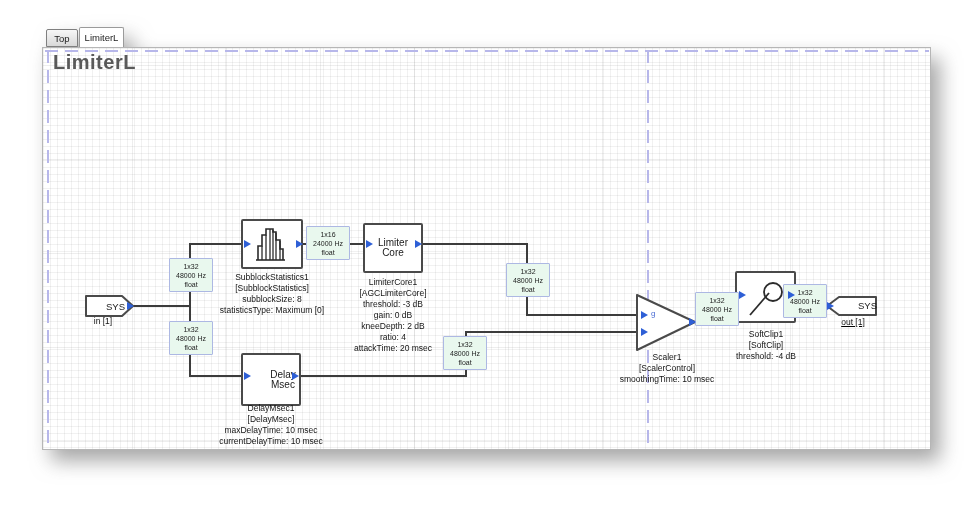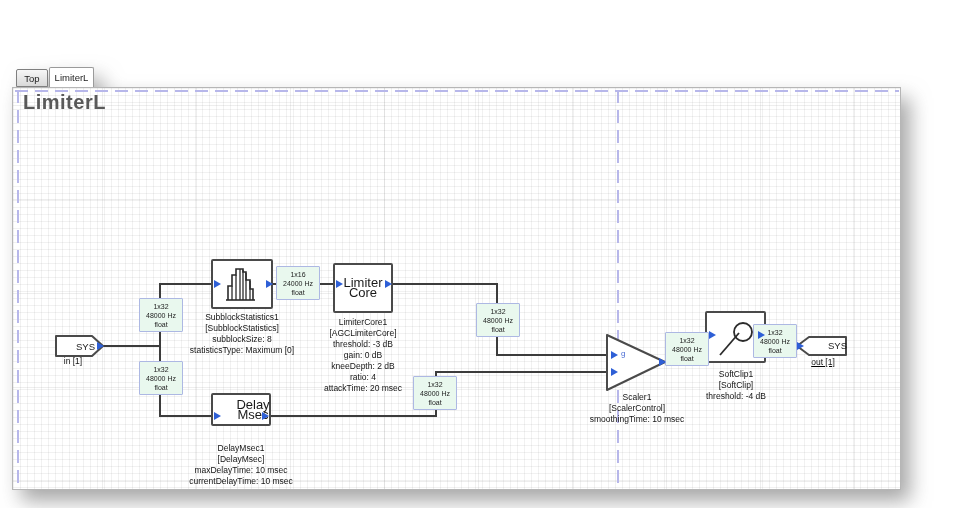--- a/index.html
+++ b/index.html
@@ -1,21 +1,21 @@
 <!DOCTYPE html>
 <html><head>
 <meta charset="utf-8">
 <style>
   * { margin:0; padding:0; box-sizing:border-box; }
   html,body { background:#ffffff; }
   body { font-family:"Liberation Sans", sans-serif; }
   .stage { position:relative; width:975px; height:508px; background:#fff; overflow:hidden; }
 
-  .window { position:absolute; left:12px; top:26px; width:889px; height:424px;
-            filter:drop-shadow(9px 11px 10px rgba(95,95,95,0.55));margin-top:40px; }
+  .window { position:absolute; left:42px; top:26px; width:889px; height:424px;
+            filter:drop-shadow(9px 11px 10px rgba(95,95,95,0.55)); }
 
   
   .tabbar { position:absolute; left:0; top:0; width:889px; height:21px; }
   .tab { position:absolute; font-size:9.5px; color:#222; text-align:center;
          line-height:17px; cursor:default; }
   .tab-inactive { left:4px; top:3px; width:32px; height:18px;
          background:linear-gradient(#f7f7f7,#d8d8d8);
          border:1px solid #7f7f7f; border-radius:2px 2px 0 0; }
   .tab-active { left:37px; top:1px; width:45px; height:20px; background:#ffffff;
          border:1px solid #9a9a9a; border-bottom:none; border-radius:2px 2px 0 0;
@@ -39,21 +39,21 @@
   .guide { position:absolute; z-index:1; }
   .guide-h { height:2px; background:repeating-linear-gradient(to right,#b7b7ea 0 13px, transparent 13px 20px); }
   .guide-v { width:2px;  background:repeating-linear-gradient(to bottom,#b7b7ea 0 13px, transparent 13px 20px); }
 
   
   .w { position:absolute; background:#3c3c3c; z-index:2; }
 
   
   .blk { position:absolute; background:#ffffff; border:2px solid #4a4a4a; border-radius:2px;
          z-index:3; display:flex; align-items:center; justify-content:center; }
-  .blk-text { font-size:13px; line-height:10px; color:#1a1a1a; text-align:center; }
+  .blk-text { font-size:10px; line-height:10px; color:#1a1a1a; text-align:center; }
 
   .pin-svg { position:absolute; z-index:3; }
   .pin-text { position:absolute; font-size:9.5px; color:#1a1a1a; text-align:right; z-index:4; }
 
   
   .pa { position:absolute; width:0; height:0; border-top:4px solid transparent;
         border-bottom:4px solid transparent; border-left:7px solid #2e5fd6; z-index:6; }
 
   
   .lbl { position:absolute; width:44px; height:34px; background:#e9f8ee;
@@ -181,21 +181,21 @@
       <div class="cap" style="left:240px; top:229px;">
         <div>LimiterCore1</div>
         <div>[AGCLimiterCore]</div>
         <div>threshold: -3 dB</div>
         <div>gain: 0 dB</div>
         <div>kneeDepth: 2 dB</div>
         <div>ratio: 4</div>
         <div>attackTime: 20 msec</div>
       </div>
 
-      <div class="blk" style="left:198px; top:305px; width:60px; height:33px;padding-left:24px;">
+      <div class="blk" style="left:198px; top:305px; width:60px; height:53px;padding-left:24px;">
         <div class="blk-text">
           <div>Delay</div>
           <div>Msec</div>
         </div>
       </div>
       <div class="pa" style="left:201px; top:324px;"></div>
       <div class="pa" style="left:249px; top:324px;"></div>
       <div class="cap" style="left:118px; top:355px;">
         <div>DelayMsec1</div>
         <div>[DelayMsec]</div>

